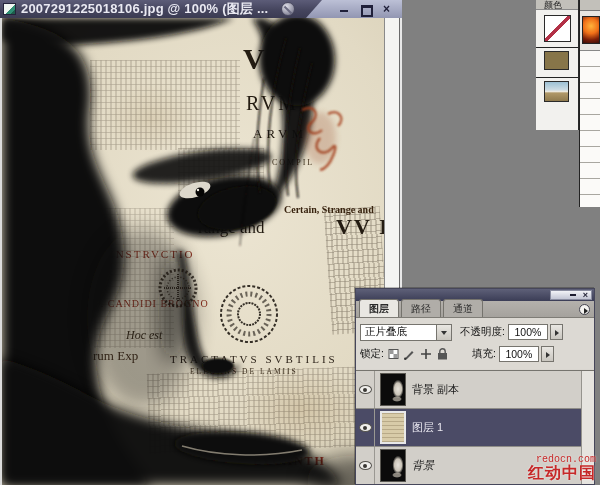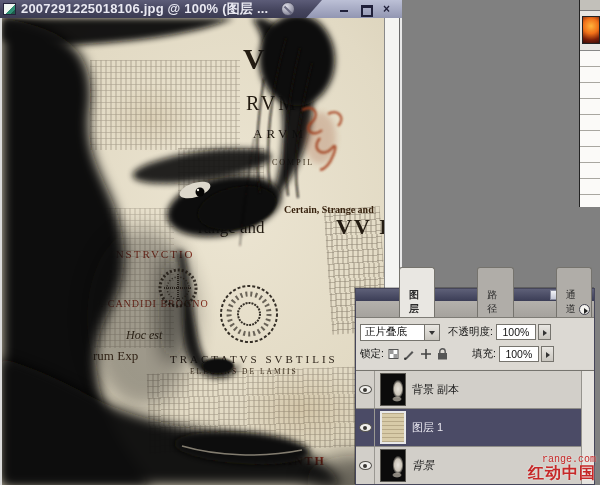--- a/index.html
+++ b/index.html
@@ -78,27 +78,27 @@
   .hist-rows { position:absolute; left:0; right:0; top:50px; bottom:0; background:
      repeating-linear-gradient(180deg, #fbfaf8 0 15px, #a8a6a0 15px 16px); border-top:1px solid #888; }
 
   
   .palette { position:absolute; left:355px; top:288px; width:240px; height:197px; background:#d9d6d0; border:1px solid #46465a; box-shadow:-1px -1px 0 rgba(0,0,0,.25); }
   .p-titlebar { position:relative; height:12px; background:linear-gradient(180deg,#5e6078,#3b3d56); }
   .p-winbtns { position:absolute; right:2px; top:1px; width:42px; height:10px; background:linear-gradient(180deg,#f2f3f7,#c2c5d4); border:1px solid #8a8da0; display:flex; align-items:center; justify-content:flex-end; gap:7px; padding:0 3px; }
   .pbtn-min { width:6px; height:2px; background:#1c1c30; }
   .pbtn-close { font-size:9px; font-weight:bold; color:#1c1c30; line-height:8px; }
   .p-tabs { position:relative; height:17px; background:linear-gradient(180deg,#b4b1ac,#a5a29d); border-bottom:1px solid #7e7c76; padding-left:3px; display:flex; align-items:flex-end; }
-  .ptab-item { font-size:10px; color:#2a2a2a; padding:20px 9px 1px; border:1px solid #75736d; border-bottom:none; border-radius:3px 3px 0 0; background:#b0ada8; margin-right:2px;margin-left:40px; }
+  .ptab-item { font-size:10px; color:#2a2a2a; padding:2px 9px 1px; border:1px solid #75736d; border-bottom:none; border-radius:3px 3px 0 0; background:#b0ada8; margin-right:2px; }
   .ptab-item.active { background:#e9e7e2; font-weight:bold; }
   .p-menu-btn { position:absolute; right:4px; top:3px; width:11px; height:11px; border-radius:50%; background:#f4f3f0; border:1px solid #44444f; }
   .p-menu-btn::after { content:""; position:absolute; left:3.5px; top:2.5px; border-left:4px solid #222; border-top:3px solid transparent; border-bottom:3px solid transparent; }
   .p-controls { height:51px; background:#dcd9d3; padding:3px 4px 0; }
   .p-row { display:flex; align-items:center; height:22px; }
-  .dd { width:80px; height:17px; background:#fff; border:1px solid #76746e; display:flex; align-items:center; }
+  .dd { width:92px; height:17px; background:#fff; border:1px solid #76746e; display:flex; align-items:center; }
   .dd-val { flex:1; font-size:10.5px; color:#111; padding-left:4px; white-space:nowrap; overflow:hidden; }
   .dd-btn { width:15px; height:100%; background:linear-gradient(180deg,#e9e7e2,#c9c6bf); border-left:1px solid #76746e; position:relative; }
   .dd-btn::after { content:""; position:absolute; left:4px; top:6px; border-top:4px solid #333; border-left:3.5px solid transparent; border-right:3.5px solid transparent; }
   .plabel { font-size:10.5px; color:#111; margin-left:8px; white-space:nowrap; }
   .vbox { width:40px; height:16px; background:#fff; border:1px solid #76746e; font-size:10.5px; color:#111; display:flex; align-items:center; justify-content:center; margin-left:3px; }
   .spin { width:13px; height:16px; background:linear-gradient(180deg,#e9e7e2,#c9c6bf); border:1px solid #76746e; margin-left:2px; position:relative; }
   .spin::after { content:""; position:absolute; left:4px; top:4.5px; border-left:4px solid #333; border-top:3px solid transparent; border-bottom:3px solid transparent; }
   .lockicons { display:flex; align-items:center; gap:4px; margin-left:4px; }
   .p-list { position:absolute; left:0; right:0; top:81px; bottom:0; background:#c6c3bd; border-top:1px solid #76746e; overflow:hidden; }
   .lrow { position:relative; height:38px; display:flex; align-items:center; background:#d2cfc9; border-bottom:1px solid #8f8d88; padding-right:14px; }
@@ -223,20 +223,28 @@
           <circle cx="247" cy="296" r="11" stroke-width="2" stroke-dasharray="2 1"></circle>
         </g>
         <path d="M180,428 C215,438 260,440 300,432" stroke="#b5ac9a" stroke-width="1.5" fill="none" opacity=".7"></path>
       </svg>
     </div>
 
     <div class="doc-left-border"></div>
     <div class="doc-scrollbar"></div>
   </div>
 
+  <div class="panel-a">
+    <div class="ptab">颜色</div>
+    <div class="sw none"></div>
+    <div class="sw brown"></div>
+    <div class="sw photo"></div>
+    <div class="hline1"></div>
+    <div class="hline2"></div>
+  </div>
   <div class="panel-b">
     <div class="ptab"></div>
     <div class="hist-thumb"></div>
     <div class="hist-rows"></div>
   </div>
 
   <div class="palette">
     <div class="p-titlebar">
       <div class="p-winbtns">
         <span class="pbtn-min"></span>
@@ -306,17 +314,17 @@
             <span class="eye"></span>
           </span>
         <span class="lthumb thumb-face"></span>
         <span class="lname italic">背景</span>
       </div>
       <div class="p-scroll"></div>
     </div>
   </div>
 
   <div class="watermark">
-    <div class="wm1">range.com</div>
+    <div class="wm1">redocn.com</div>
     <div class="wm2">红动中国</div>
   </div>
 
 </div>
 
 </body></html>

